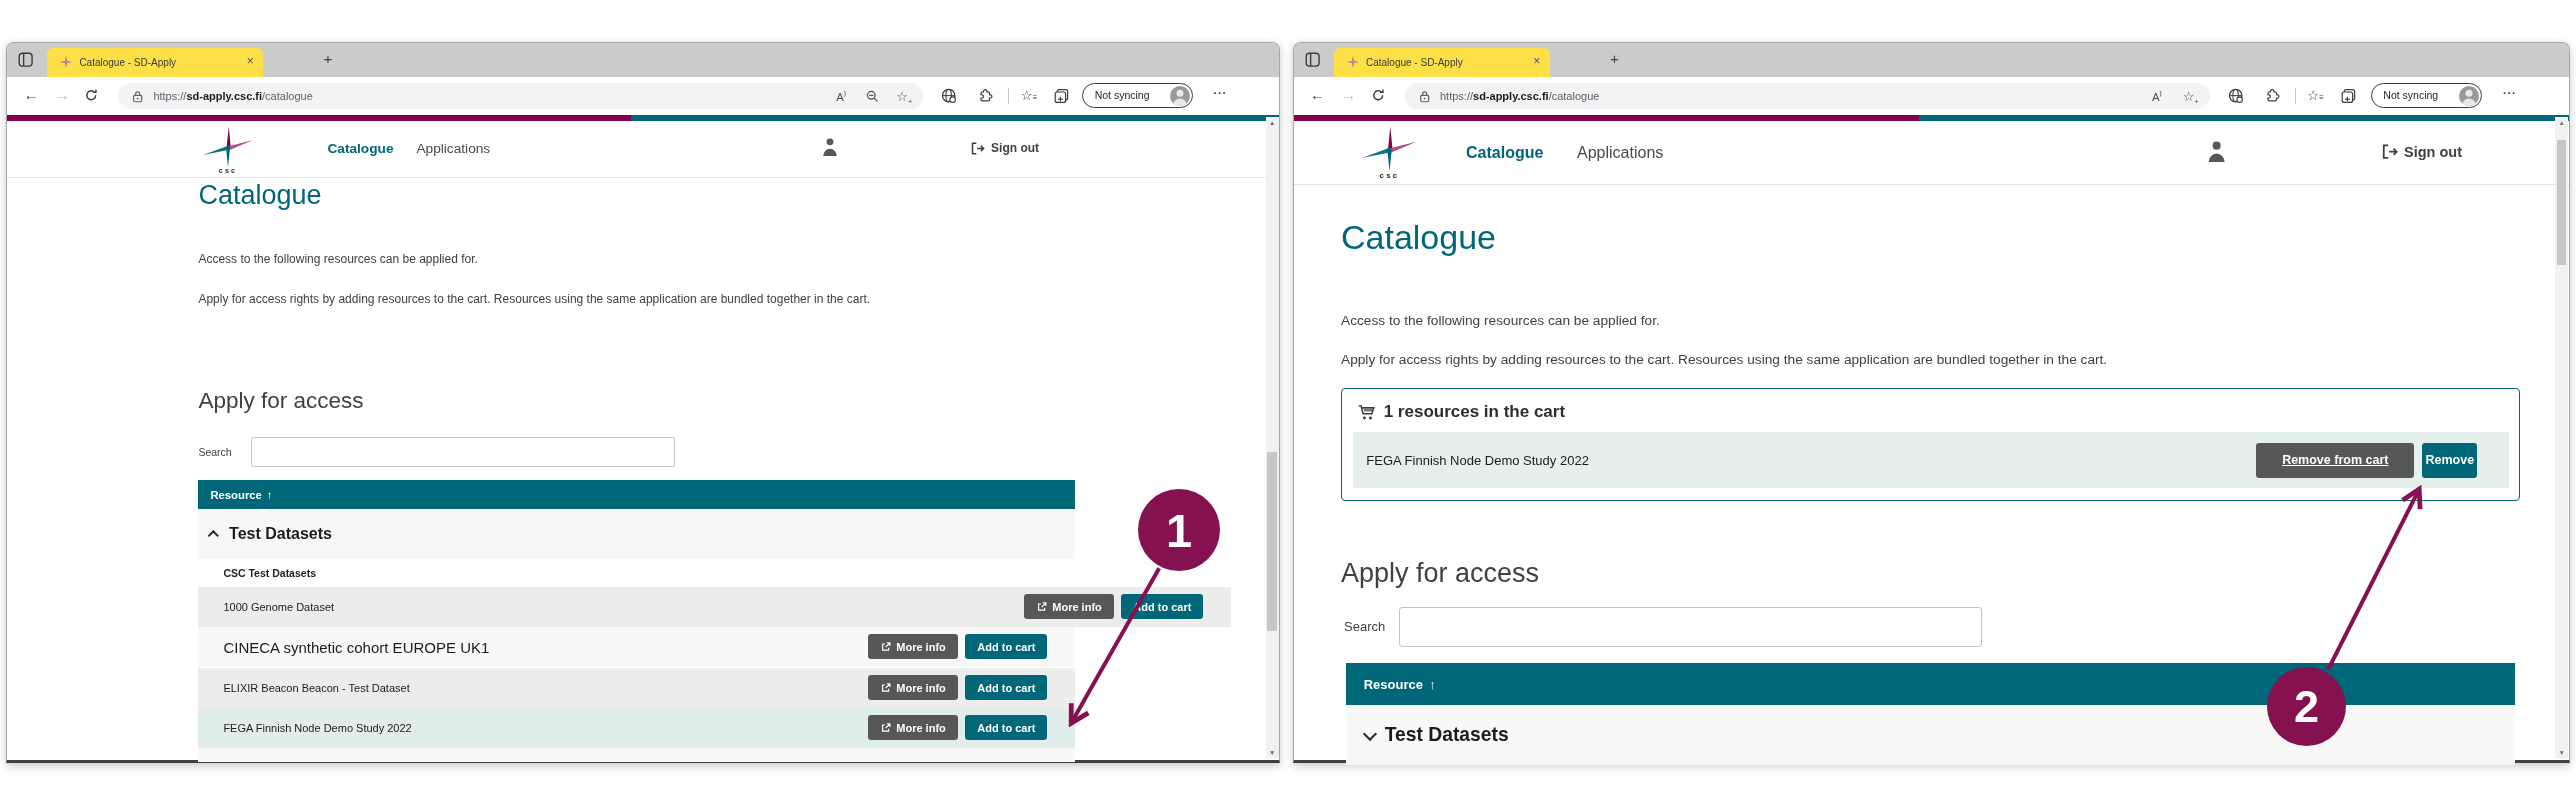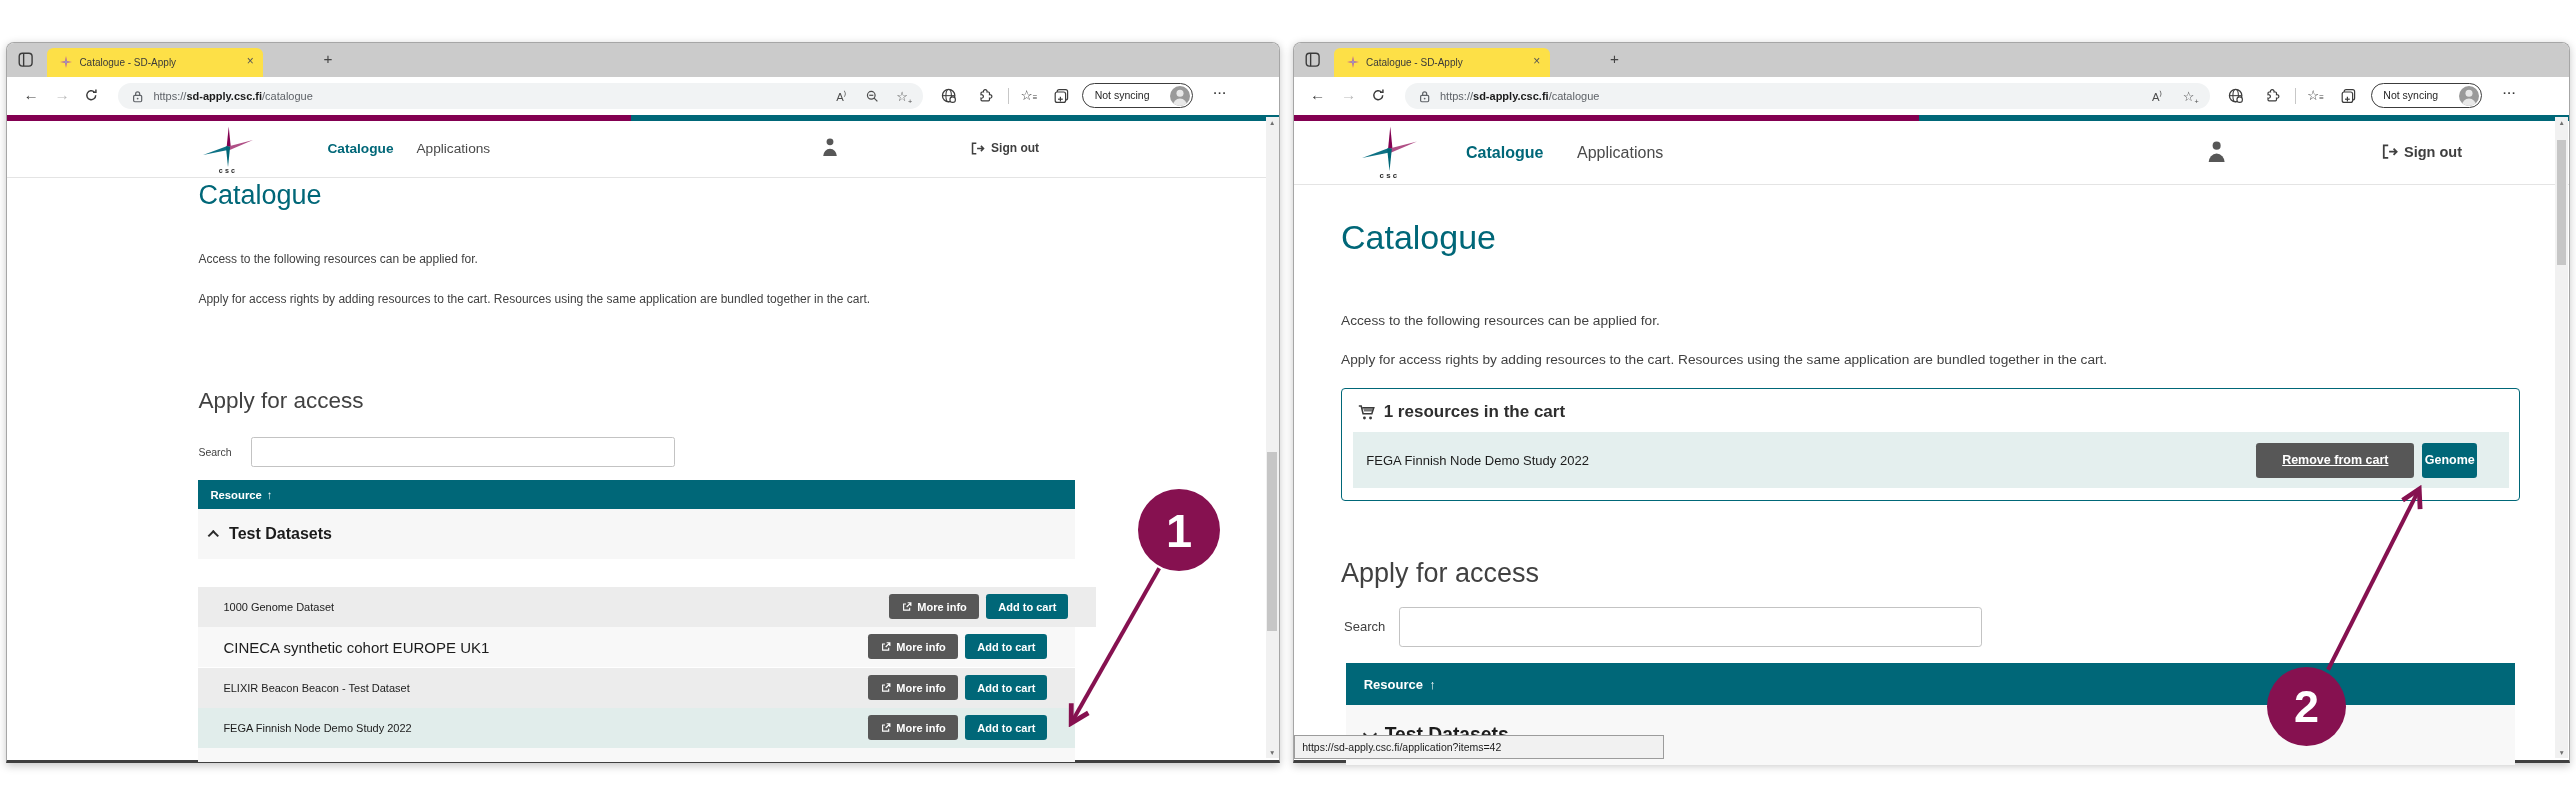--- a/index.html
+++ b/index.html
@@ -198,22 +198,25 @@
     <input class="searchinput" style="left: 244px; top: 394px; width: 424px; height: 30px;">
 
     <div class="thead" style="left:191px;top:437px;width:877px;height:29px;padding-left:12px;gap:4.8px;font-size:11.3px;">
       <span>Resource</span>
       <span>↑</span>
     </div>
     <div class="grouprow" style="left:191px;top:466px;width:877px;height:50px;padding-left:13px;gap:9.7px;font-size:16px;">
       <span class="chev up"></span>
       <span>Test Datasets</span>
     </div>
-
-    <div class="datarow" style="left:191px;top:544px;width:898px;height:40px;background:#ececec;">
+    <div class="subrow" style="left:191px;top:516px;width:877px;height:28px;padding-left:25px;font-size:10.5px;">
+      <span>CSC Test Datasets</span>
+    </div>
+
+    <div class="datarow" style="left:191px;top:544px;width:1033px;height:40px;background:#ececec;">
       <span class="rowname" style="padding-left:25px;font-size:11px;">1000 Genome Dataset</span>
       <button class="btn g" style="right:117px;top:7.2px;width:90px;height:25px;font-size:11px;">
         <svg width="9.7" height="9.7" viewBox="0 0 12 12">
             <path d="M5 2.5 H2 v7.5 h7.5 V7" fill="none" stroke="#fff" stroke-width="1.4"></path>
             <path d="M7 1 h4 v4 M11 1 L5.8 6.2" fill="none" stroke="#fff" stroke-width="1.4"></path>
           </svg>
         <span>More info</span>
       </button>
       <button class="btn t" style="right:28px;top:7.2px;width:82px;height:25px;font-size:11px;">
           <span>Add to cart</span>
@@ -392,40 +395,39 @@
             <circle cx="15.6" cy="16.8" r="1.8" fill="#3a3a3a"></circle>
           </svg>
         <span>1 resources in the cart</span>
       </span>
       <div class="cartitem" style="left:11.3px;top:43px;width:1156px;height:56px;">
         <span class="abs" style="left:13px;top:21px;font-size:13px;color:#1c1c1c;white-space:nowrap;">FEGA Finnish Node Demo Study 2022</span>
         <button class="btn g" style="right:95px;top:10.5px;width:158px;height:35px;font-size:12.5px;text-decoration:underline;">
             <span>Remove from cart</span>
           </button>
         <button class="btn t" style="right:32px;top:10.5px;width:55px;height:35px;font-size:12.5px;">
-            <span>Genome</span>
+            <span>Remove</span>
           </button>
       </div>
     </div>
 
     <h2 class="h2" style="left:47px;top:515px;font-size:27px;">Apply for access</h2>
 
     <span class="searchlabel" style="left:50px;top:576px;font-size:13px;">Search</span>
     <input class="searchinput" style="left: 105px; top: 564px; width: 583px; height: 40px; border-radius: 3.2px;">
 
     <div class="thead" style="left:52px;top:620px;width:1169px;height:42px;padding-left:17.7px;gap:6.4px;font-size:13px;">
       <span>Resource</span>
       <span>↑</span>
     </div>
     <div class="grouprow" style="left:52px;top:662px;width:1169px;height:60px;padding-left:17.7px;gap:11.3px;font-size:19.3px;background:#f8f8f8;">
       <span class="chev down" style="width:9.7px;height:9.7px;"></span>
       <span>Test Datasets</span>
     </div>
 
-    <div class="tooltip" style="left:0;top:692px;width:370px;height:24px;">https://sd-apply.csc.fi/application?items=42</div>
 
     <div class="vscroll">
       <span class="sarrow" style="top:2.4px;">▲</span>
       <div class="vthumb" style="top:22.5px;height:125px;"></div>
       <span class="sarrow" style="bottom:2.4px;">▼</span>
     </div>
   </div>
 
   <svg class="annooverlay" width="2576" height="805" viewBox="0 0 3200 1000">
     <defs>

